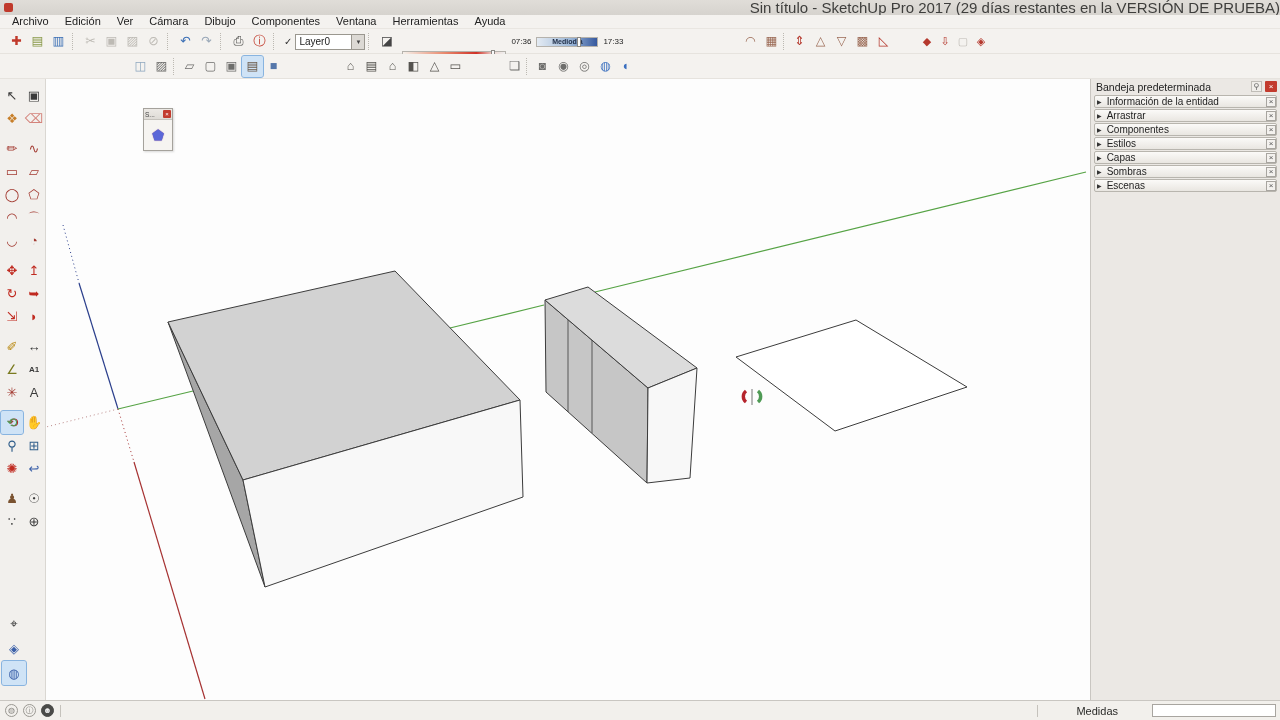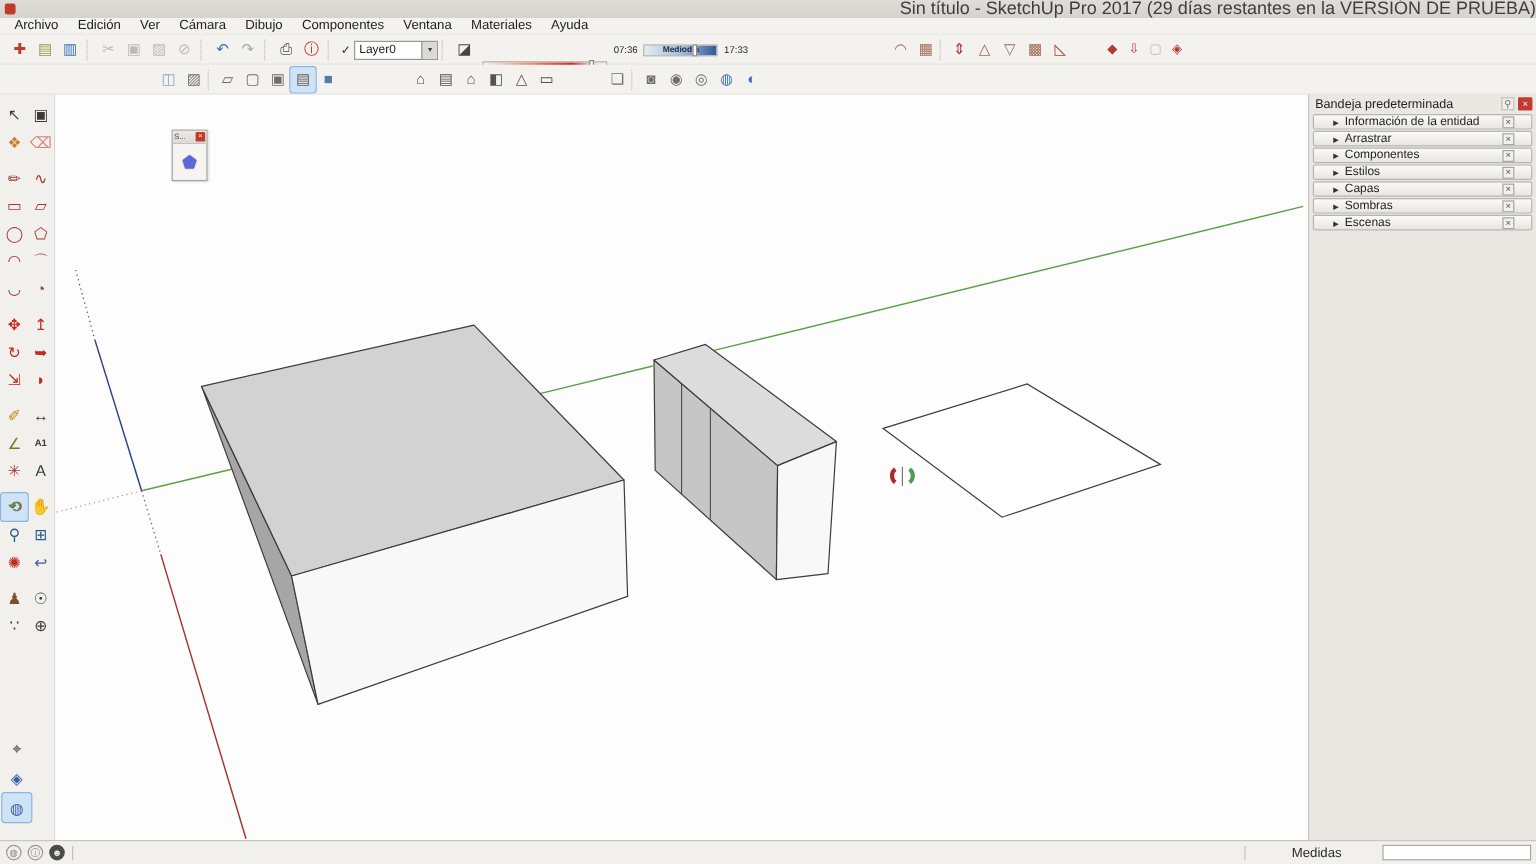--- a/index.html
+++ b/index.html
@@ -104,21 +104,21 @@
   .rpanel { position:absolute; left:1090px; top:79px; width:190px; height:621px;
     background:#ebe8e4; border-left:1px solid #c9c6c1; }
   .rhead { height:15px; display:flex; align-items:center; padding:0 3px 0 5px; }
   .rtitle { flex:1; font-size:10.5px; color:#222; }
   .rpin { width:11px; height:11px; display:flex; align-items:center; justify-content:center;
     font-size:8px; color:#666; border:1px solid #c0bdb7; background:#f0eeea; margin-right:3px; }
   .rclose { width:12px; height:11px; background:#c23b2e; color:#fff; font-size:8px;
     display:flex; align-items:center; justify-content:center; border-radius:1px; }
   .secbar { height:13px; margin:1px 3px; background:linear-gradient(#fbfaf8,#e9e6e1);
     border:1px solid #b8b5ae; border-radius:2px; display:flex; align-items:center;
-    padding:0 14px; }
+    padding:0 0; }
   .secarrow { font-size:6px; color:#333; margin:0 5px 0 2px; }
   .seclabel { flex:1; font-size:10px; color:#1e1e1e; }
   .secclose { width:10px; height:10px; border:1px solid #a8a5a0; background:#f3f1ee;
     font-size:8px; color:#555; display:flex; align-items:center; justify-content:center; }
 
   
   .statusbar { position:absolute; left:0; top:700px; width:1280px; height:20px;
     background:#f2f0ec; border-top:1px solid #c9c6c1; display:flex; align-items:center; }
   .statcirc { width:13px; height:13px; border-radius:50%; border:1px solid #9a9892;
     color:#85837e; font-size:8px; display:flex; align-items:center; justify-content:center;
@@ -142,21 +142,21 @@
   </div>
 
   <div class="menubar">
     <span class="menuitem">Archivo</span>
     <span class="menuitem">Edición</span>
     <span class="menuitem">Ver</span>
     <span class="menuitem">Cámara</span>
     <span class="menuitem">Dibujo</span>
     <span class="menuitem">Componentes</span>
     <span class="menuitem">Ventana</span>
-    <span class="menuitem">Materiales</span>
+    <span class="menuitem">Herramientas</span>
     <span class="menuitem">Ayuda</span>
   </div>
 
   <div class="tbrow tbrow1">
     <div class="rowflex">
       <div class="grp">
         <span class="tbtn c-red">✚</span>
         <span class="tbtn c-folder">▤</span>
         <span class="tbtn c-save">▥</span>
       </div>

